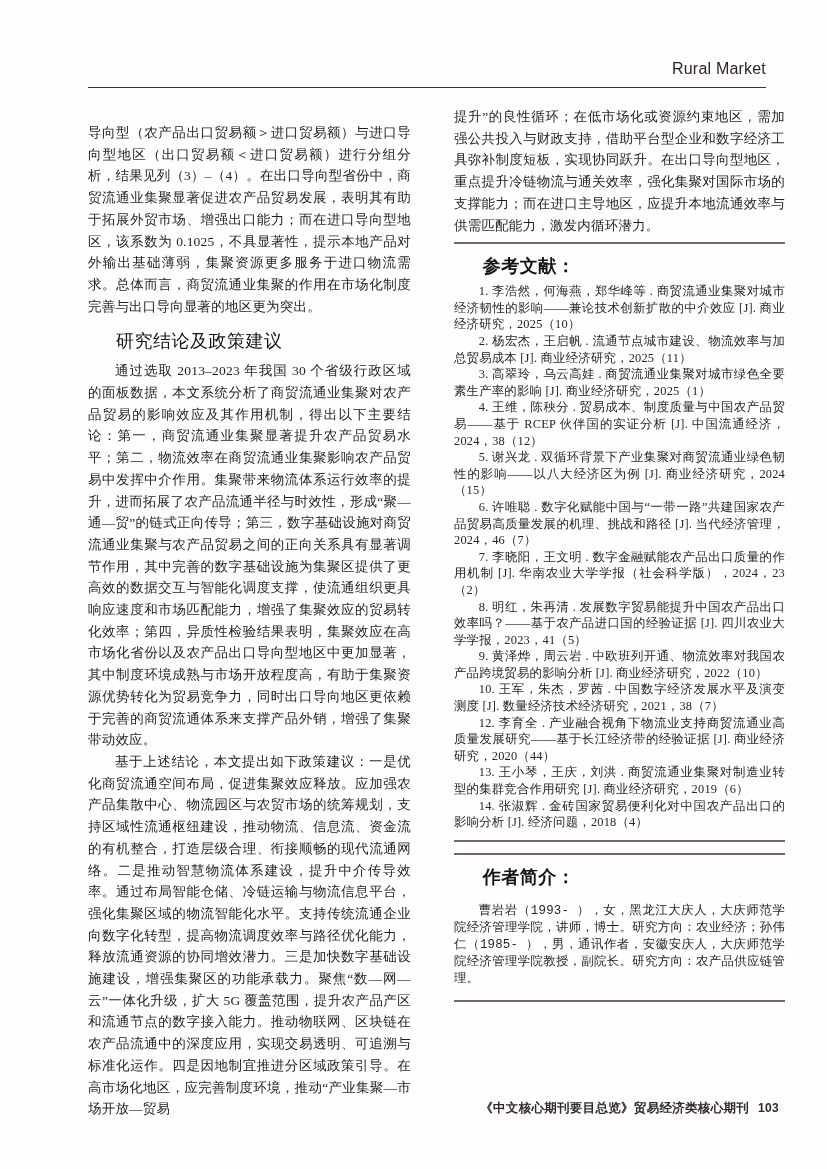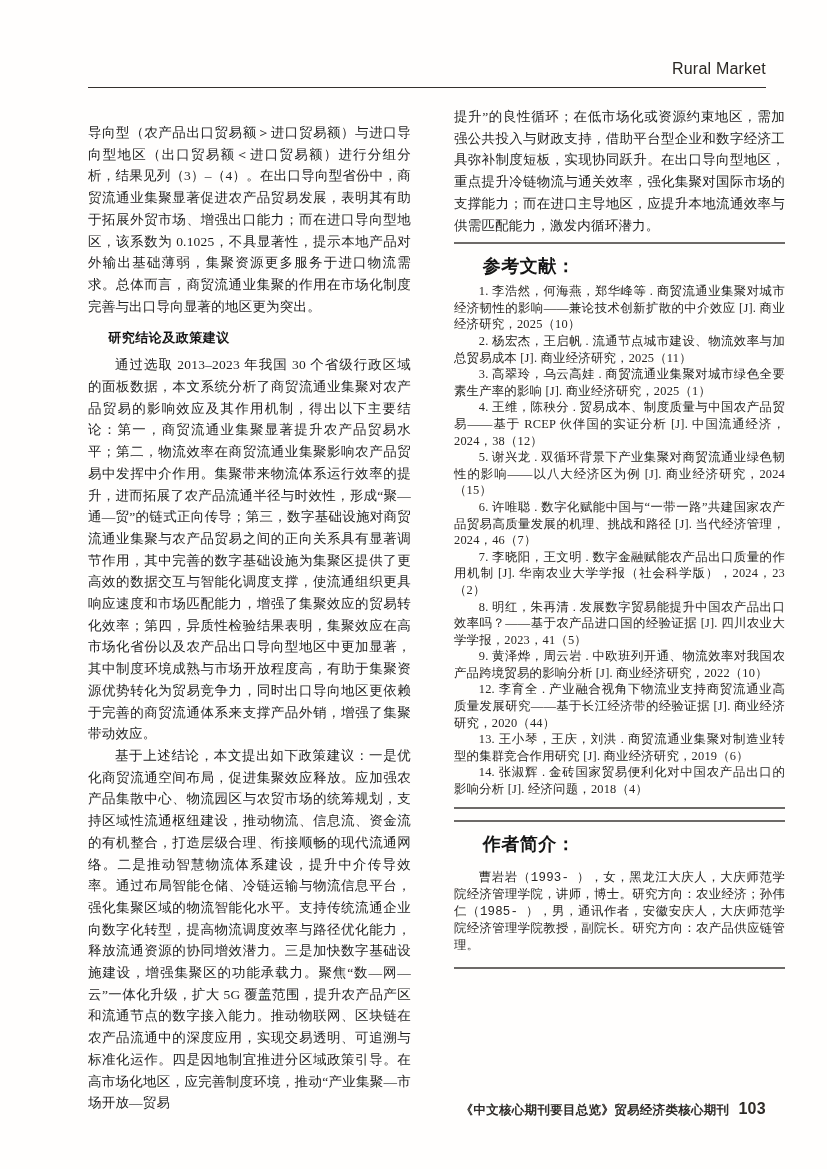--- a/index.html
+++ b/index.html
@@ -32,21 +32,21 @@
     margin:0;
     font-size:13.5px;line-height:21.7px;
     text-align:justify;
     color:#1e1e1e;
     letter-spacing:.2px;
   }
   .indent{text-indent:2em;}
   .section-heading{
     margin:12px 0 7px 0;
     font-family:"Liberation Sans","DejaVu Sans",sans-serif;
-    font-weight:700;font-size:13px;color:#141414;
+    font-weight:400;font-size:18px;color:#141414;
     text-indent:1.55em;letter-spacing:.5px;
   }
   .sub-heading{
     margin:10px 0 5px 0;
     font-family:Liberation Serif, serif;
     font-weight:700;font-size:18px;color:#141414;
     text-indent:1.6em;letter-spacing:.5px;
   }
   .rule{
     height:2px;background:#6d6a68;border:none;margin:0;
@@ -59,26 +59,26 @@
     margin:0;
     font-size:12.4px;line-height:16.6px;
     text-align:justify;
     text-indent:2em;
     color:#272522;
     letter-spacing:.2px;
   }
   .refs-list{margin-top:4px;}
   .bio-text{line-height:17px;margin-top:14px;font-family:Liberation Mono, monospace;}
   .footer{
-    position:absolute;top:1100px;right:61px;
+    position:absolute;top:1100px;right:48px;
     font-family:"Liberation Sans","DejaVu Sans",sans-serif;
     font-size:12.5px;font-weight:600;color:#2e2b28;
     display:flex;align-items:baseline;gap:9px;letter-spacing:.3px;
   }
-  .footer .page-number{font-size:16px;font-weight:600;}
+  .footer .page-number{font-size:12px;font-weight:600;}
 </style>
 </head>
 <body>
 
 <div class="page">
 
   <div class="header-mark">Rural Market</div>
   <div class="header-rule"></div>
 
   <div class="col-left">
@@ -97,20 +97,21 @@
     <div class="refs-list">
       <p class="ref-item">1. 李浩然，何海燕，郑华峰等 . 商贸流通业集聚对城市经济韧性的影响——兼论技术创新扩散的中介效应 [J]. 商业经济研究，2025（10）</p>
       <p class="ref-item">2. 杨宏杰，王启帆 . 流通节点城市建设、物流效率与加总贸易成本 [J]. 商业经济研究，2025（11）</p>
       <p class="ref-item">3. 高翠玲，乌云高娃 . 商贸流通业集聚对城市绿色全要素生产率的影响 [J]. 商业经济研究，2025（1）</p>
       <p class="ref-item">4. 王维，陈秧分 . 贸易成本、制度质量与中国农产品贸易——基于 RCEP 伙伴国的实证分析 [J]. 中国流通经济，2024，38（12）</p>
       <p class="ref-item">5. 谢兴龙 . 双循环背景下产业集聚对商贸流通业绿色韧性的影响——以八大经济区为例 [J]. 商业经济研究，2024（15）</p>
       <p class="ref-item">6. 许唯聪 . 数字化赋能中国与“一带一路”共建国家农产品贸易高质量发展的机理、挑战和路径 [J]. 当代经济管理，2024，46（7）</p>
       <p class="ref-item">7. 李晓阳，王文明 . 数字金融赋能农产品出口质量的作用机制 [J]. 华南农业大学学报（社会科学版），2024，23（2）</p>
       <p class="ref-item">8. 明红，朱再清 . 发展数字贸易能提升中国农产品出口效率吗？——基于农产品进口国的经验证据 [J]. 四川农业大学学报，2023，41（5）</p>
       <p class="ref-item">9. 黄泽烨，周云岩 . 中欧班列开通、物流效率对我国农产品跨境贸易的影响分析 [J]. 商业经济研究，2022（10）</p>
+      <p class="ref-item">10. 王军，朱杰，罗茜 . 中国数字经济发展水平及演变测度 [J]. 数量经济技术经济研究，2021，38（7）</p>
       <p class="ref-item">12. 李育全 . 产业融合视角下物流业支持商贸流通业高质量发展研究——基于长江经济带的经验证据 [J]. 商业经济研究，2020（44）</p>
       <p class="ref-item">13. 王小琴，王庆，刘洪 . 商贸流通业集聚对制造业转型的集群竞合作用研究 [J]. 商业经济研究，2019（6）</p>
       <p class="ref-item">14. 张淑辉 . 金砖国家贸易便利化对中国农产品出口的影响分析 [J]. 经济问题，2018（4）</p>
     </div>
 
     <div class="rule rule-refs-bottom"></div>
     <div class="rule rule-author-top"></div>
 
     <h3 class="sub-heading">作者简介：</h3>
     <p class="bio-text">曹岩岩（1993- ），女，黑龙江大庆人，大庆师范学院经济管理学院，讲师，博士。研究方向：农业经济；孙伟仁（1985- ），男，通讯作者，安徽安庆人，大庆师范学院经济管理学院教授，副院长。研究方向：农产品供应链管理。</p>

